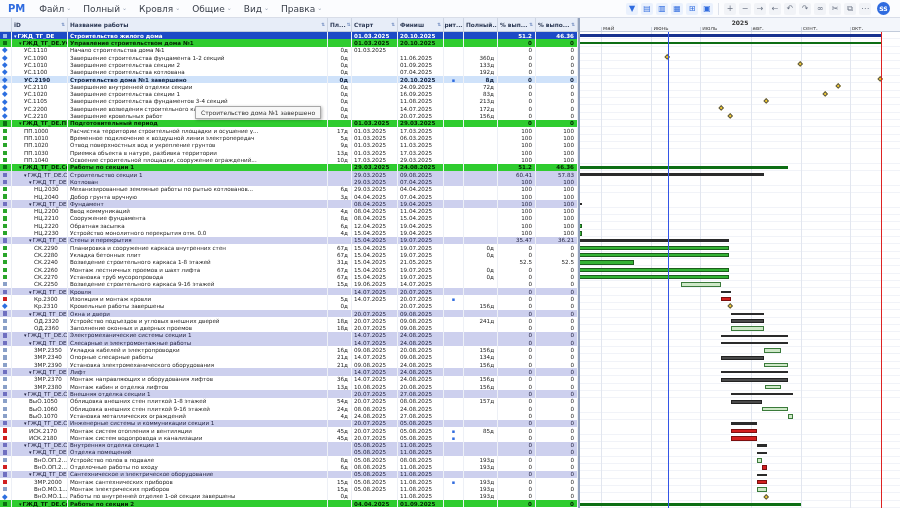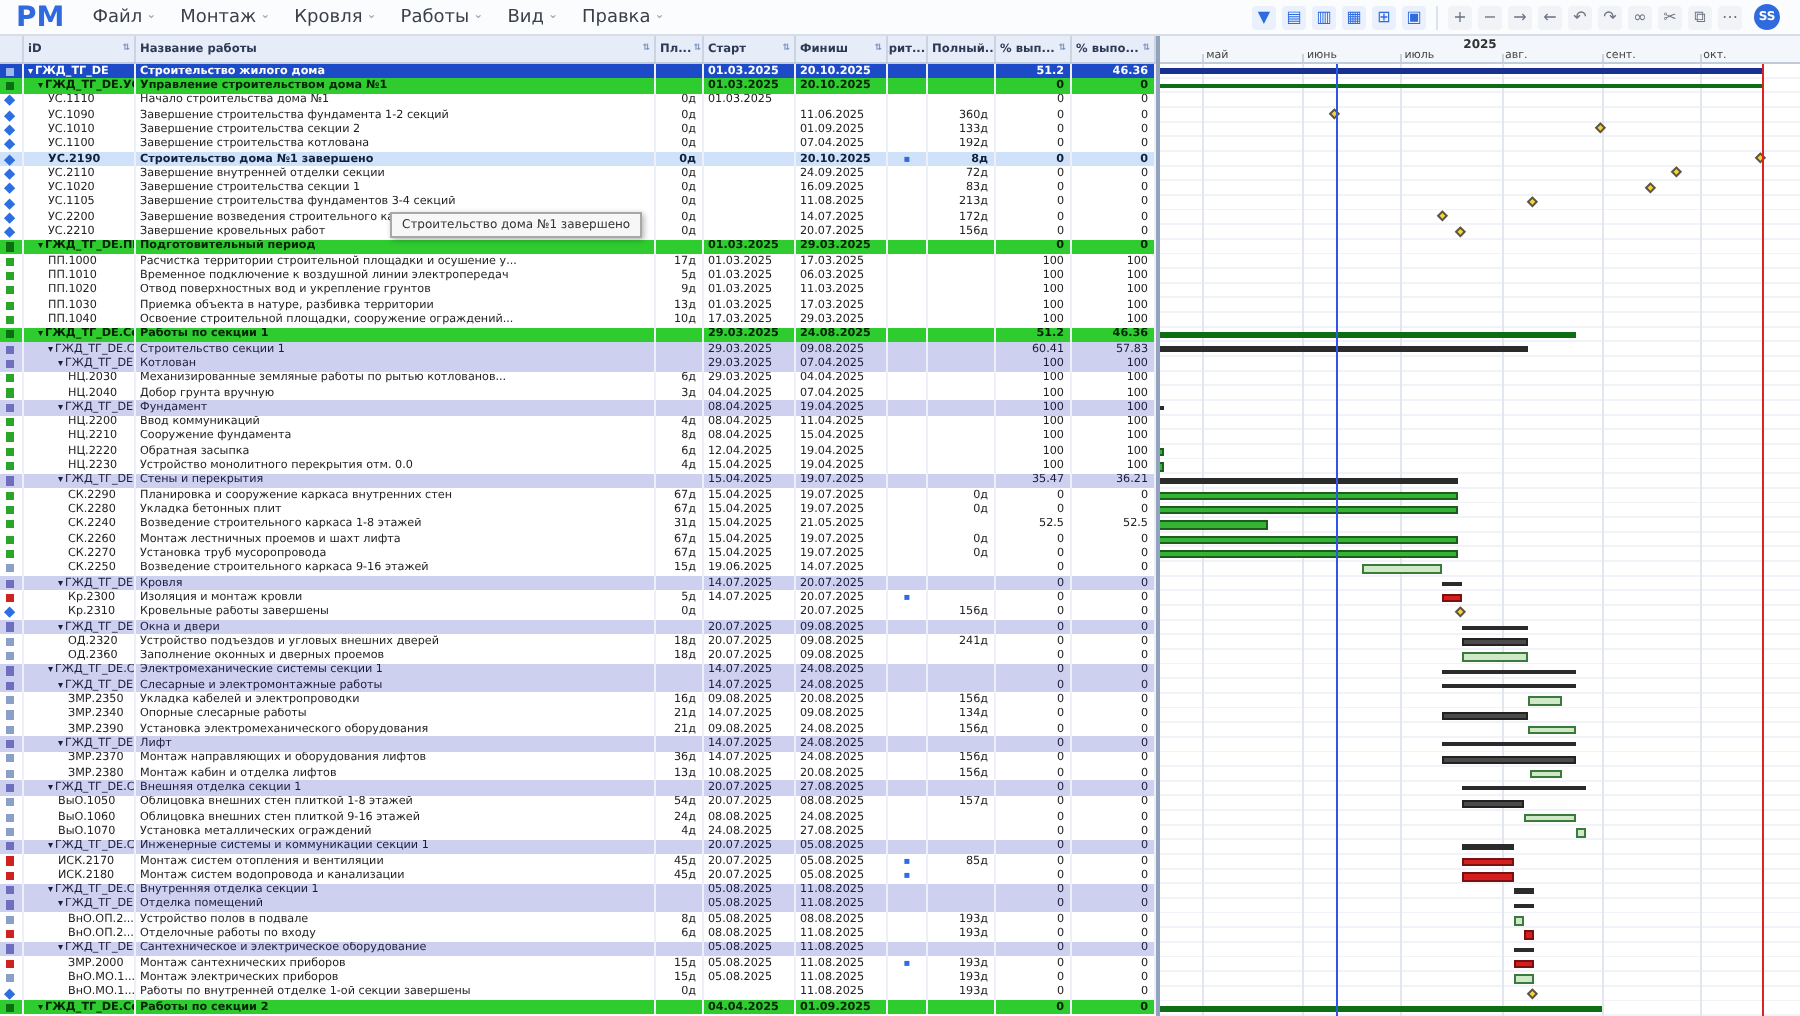--- a/index.html
+++ b/index.html
@@ -3,21 +3,21 @@
 <meta charset="utf-8">
 <style>
   * { box-sizing: border-box; margin: 0; padding: 0; }
   html,body { width:900px; height:508px; overflow:hidden; background:#fff;
               font-family:"DejaVu Sans", sans-serif; }
   .app { width:900px; height:508px; position:relative; background:#fff; }
 
   
   .menubar { height:18px; display:flex; align-items:center; background:#fbfcfe;
              border-bottom:1px solid #d8dde8; padding:0 4px; position:relative; z-index:20; }
-  .logo { color:#2f6bdf; font-weight:bold; font-size:14px; margin:0 8px 0 4px; }
+  .logo { color:#2f6bdf; font-weight:bold; font-size:10px; margin:0 8px 0 4px; }
   .menus { display:flex; align-items:center; }
   .menu-item { font-size:9px; color:#3a3f4a; margin:0 6px; display:flex; gap:2px; cursor:default; }
   .menu-item .caret { font-size:6px; color:#97a0b2; }
   .tools { display:flex; align-items:center; gap:3px; }
   .tools-blue { margin-left:auto; }
   .tool { width:12px; height:12px; display:flex; align-items:center; justify-content:center;
           font-size:8px; border-radius:2px; }
   .tool-blue { color:#2f6bdf; background:#eaf1fd; }
   .tool-grey { color:#6b7484; background:#f1f3f7; }
   .toolsep { width:1px; height:12px; background:#dde2ec; margin:0 5px; }
@@ -105,29 +105,29 @@
 <div class="app">
 
   <div class="menubar">
     <div class="logo">PM</div>
     <div class="menus">
         <div class="menu-item">
           <span>Файл</span>
           <span class="caret">⌄</span>
         </div>
         <div class="menu-item">
-          <span>Монтаж</span>
+          <span>Полный</span>
           <span class="caret">⌄</span>
         </div>
         <div class="menu-item">
           <span>Кровля</span>
           <span class="caret">⌄</span>
         </div>
         <div class="menu-item">
-          <span>Работы</span>
+          <span>Общие</span>
           <span class="caret">⌄</span>
         </div>
         <div class="menu-item">
           <span>Вид</span>
           <span class="caret">⌄</span>
         </div>
         <div class="menu-item">
           <span>Правка</span>
           <span class="caret">⌄</span>
         </div>

